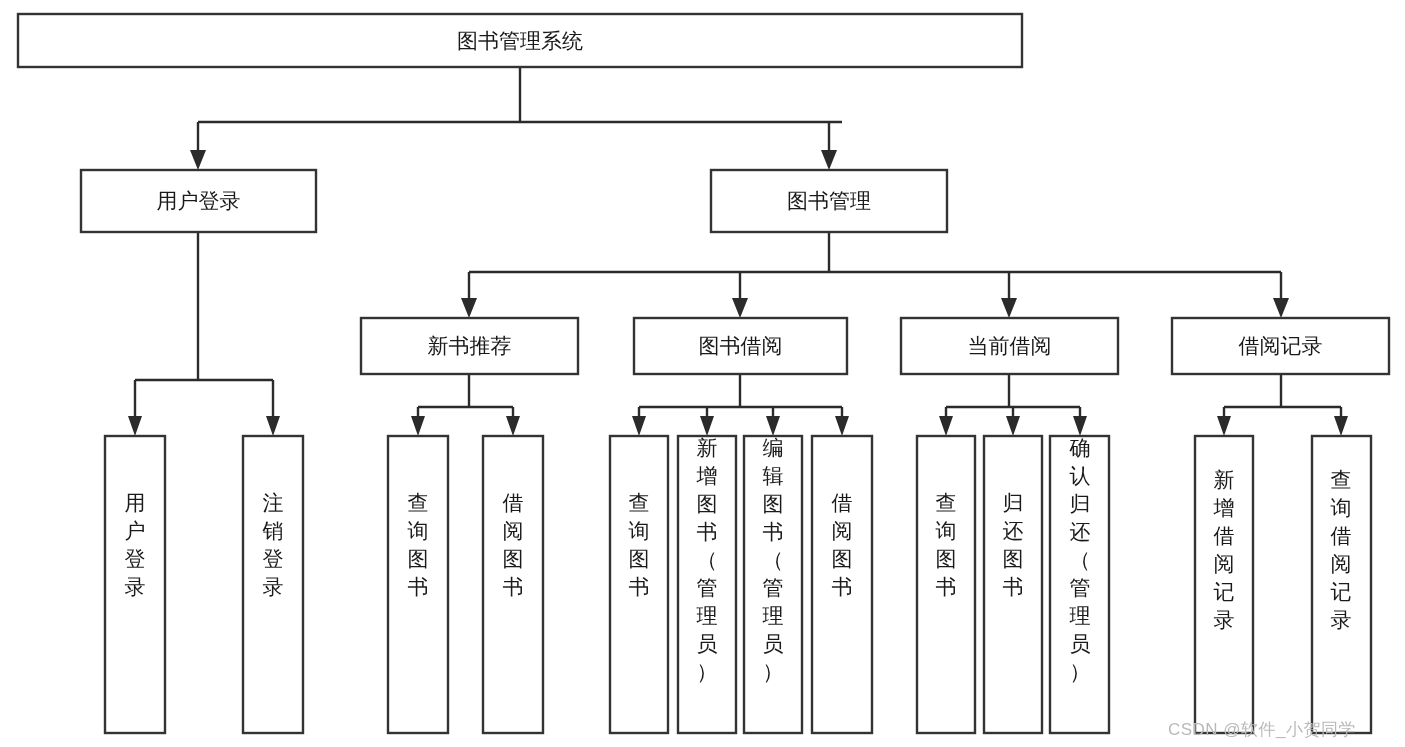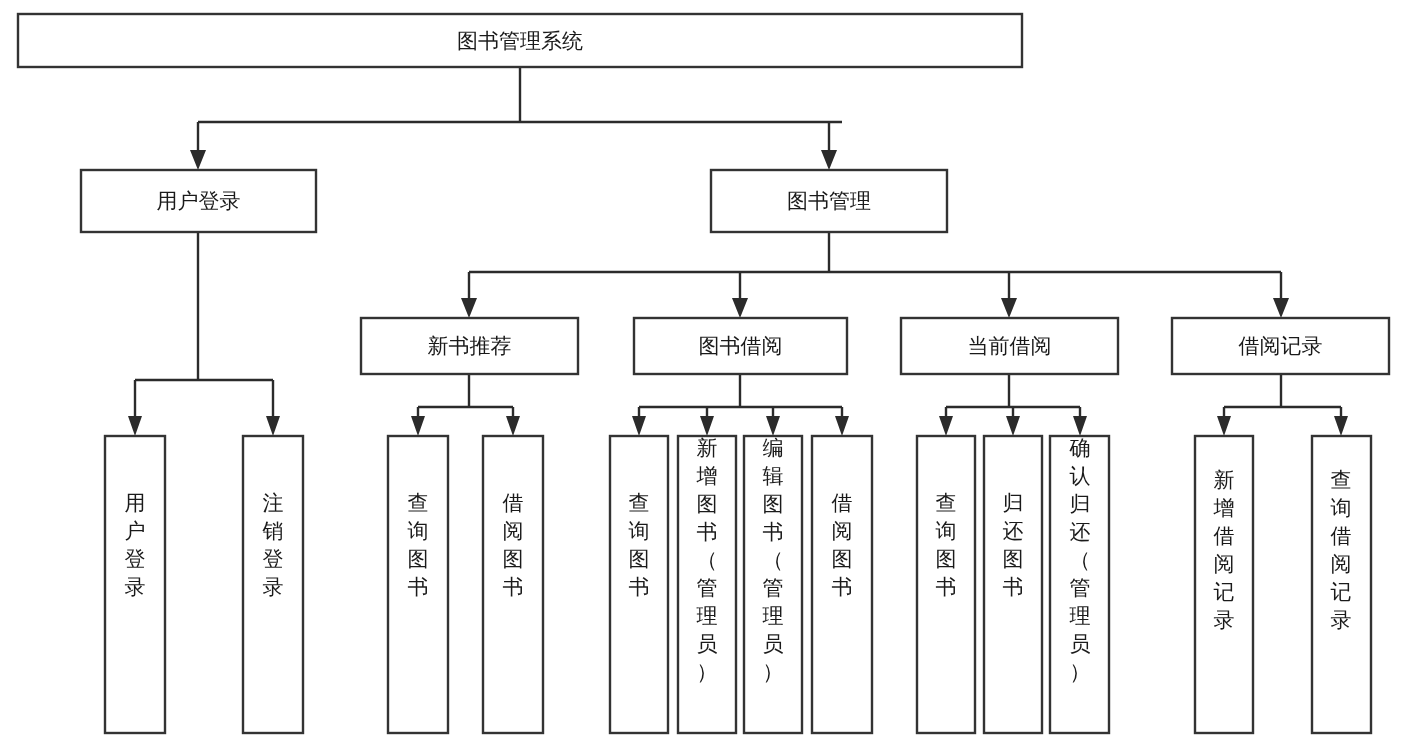--- a/index.html
+++ b/index.html
@@ -238,14 +238,15 @@
       </g>
 
       <g>
         <rect class="node-box" x="1312" y="436" width="59" height="297"></rect>
         <text class="node-label-v" x="1341" y="487"><tspan x="1341" y="487">查</tspan><tspan x="1341" y="515">询</tspan><tspan x="1341" y="543">借</tspan><tspan x="1341" y="571">阅</tspan><tspan x="1341" y="599">记</tspan><tspan x="1341" y="627">录</tspan></text>
       </g>
 
     </g>
   </svg>
 
+  <div class="watermark">CSDN @软件_小贺同学</div>
 
 </div>
 
 </body></html>

